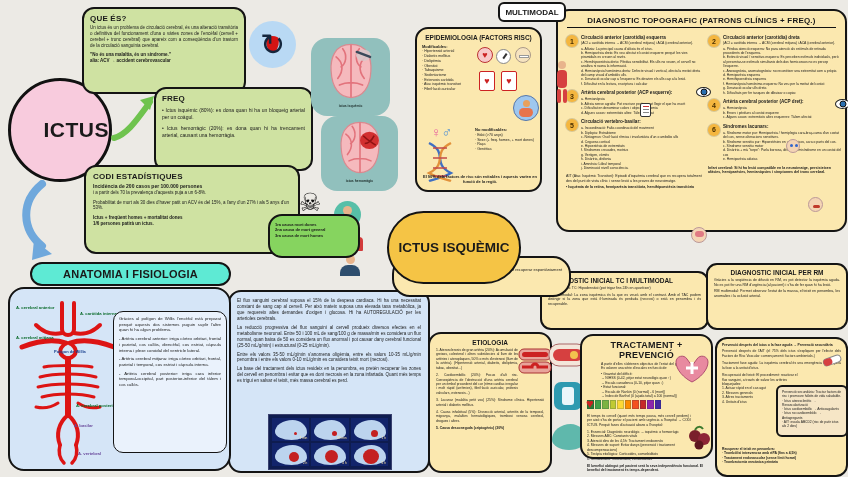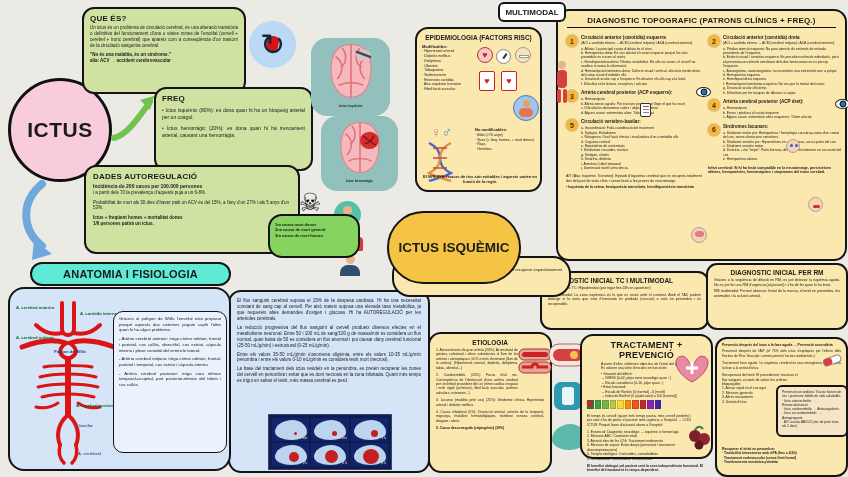--- a/index.html
+++ b/index.html
@@ -57,21 +57,21 @@
 
   .nih { display:flex; gap:1px; }
   .nih i { display:block; width:6.5px; height:9px; border:0.5px solid #06346033; }
 </style>
 </head>
 <body>
 
 <div id="canvas">
 
   <div class="abs circle" style="left:8px;top:78px;width:104px;height:104px;background:#f8cbdd;border:3px solid #111;
-              display:flex;align-items:center;justify-content:center;">
+              display:flex;align-items:center;justify-content:flex-end;">
     <span class="b" style="font-size:21px;letter-spacing:.5px;">ICTUS</span>
   </div>
 
   <svg class="abs" style="left:110px;top:90px;" width="52" height="52" viewBox="0 0 52 52">
     <path d="M4,48 C18,44 28,28 40,12" fill="none" stroke="#6fc34e" stroke-width="6" stroke-linecap="round"></path>
     <path d="M30,10 L44,6 L40,20 Z" fill="#6fc34e"></path>
   </svg>
 
   <svg class="abs" style="left:12px;top:180px;" width="66" height="86" viewBox="0 0 66 86">
     <path d="M30,4 C8,22 10,50 30,66" fill="none" stroke="#6fa8dc" stroke-width="8" stroke-linecap="round"></path>
@@ -90,21 +90,21 @@
     <span style="width:13px;height:17px;background:#d41414;border-radius:50% 50% 50% 50% / 20% 20% 80% 80%;"></span>
   </div>
 
   <div class="panel green" style="left:154px;top:87px;width:159px;height:84px;padding:5px 6px;">
     <div class="h-md">FREQ</div>
     <div class="t5 just txt" style="margin-top:4px;">• Ictus isquèmic (80%): es dona quan hi ha un bloqueig arterial per un coàgul.</div>
     <div class="t5 just txt" style="margin-top:5px;">• Ictus hemorràgic (20%): es dona quan hi ha trencament arterial, causant una hemorràgia.</div>
   </div>
 
   <div class="panel green" style="left:84px;top:165px;width:216px;height:89px;padding:5px 7px;">
-    <div class="h-md">DADES AUTOREGULACIÓ</div>
+    <div class="h-md">CODI ESTADÍSTIQUES</div>
     <div class="t45 b txt" style="margin-top:2px;font-size:5px;">Incidència de 200 casos per 100.000 persones</div>
     <div class="t45 txt">i a partir dels 70 la prevalença d'aquests puja a un 6-8%.</div>
     <div class="t45 txt" style="margin-top:4px;">Probabilitat de mort als 30 dies d'haver patit un ACV és del 15%, a l'any d'un 27% i als 5 anys d'un 53%.</div>
     <div class="t45 b txt" style="margin-top:4px;">Ictus + freqüent homes + mortalitat dones</div>
     <div class="t45 b txt">1/6 persones patirà un ictus.</div>
   </div>
 
   <div class="abs" style="left:311px;top:38px;width:79px;height:78px;background:#91c0bd;border-radius:16px;text-align:center;padding-top:4px;">
     <svg width="56" height="58" viewBox="0 0 60 70">
       <path d="M30,3 C10,3 5,20 6,35 C7,55 16,67 30,67 C44,67 53,55 54,35 C55,20 50,3 30,3 Z" fill="#f5b9bd" stroke="#d98a90" stroke-width="1.5"></path>
@@ -185,21 +185,21 @@
       <path d="M28,2 C8,12 26,22 6,32 C16,38 24,38 28,40" fill="none" stroke="#e2913a" stroke-width="2.4"></path>
       <path d="M10,7 H24 M10,17 H24 M10,27 H24 M10,35 H24" stroke="#c24a4a" stroke-width="1.4"></path>
     </svg>
     <div class="abs t4 b" style="left:5px;top:145px;width:116px;text-align:center;">El 90% dels factors de risc són evitables i aquests varien en funció de la regió.</div>
   </div>
 
   <div class="panel" style="left:498px;top:2px;width:68px;height:20px;background:#fff;border-radius:6px;display:flex;align-items:center;justify-content:center;z-index:5;">
     <span class="b" style="font-size:8px;">MULTIMODAL</span>
   </div>
 
-  <div class="panel yellow" style="left:556px;top:9px;width:291px;height:252px;padding:5px 5px;">
+  <div class="panel yellow" style="left:556px;top:9px;width:291px;height:223px;padding:5px 5px;">
     <div class="h-md" style="text-align:center;border-bottom:1.5px solid #111;padding-bottom:2px;margin:0 4px;">DIAGNOSTIC  TOPOGRAFIC  (PATRONS CLÍNICS + FREQ.)</div>
 
     <div class="abs" style="left:8px;top:24px;width:136px;">
       <div class="topo-item">
         <div class="badge">1</div>
         <div>
           <div class="t4 b txt" style="font-size:4.6px;">Circulació anterior (carotídia) esquerra</div>
           <div class="t34 txt">(ACI = caròtida interna → ACM (cerebral mitjana) i ACA (cerebral anterior).</div>
           <div class="t34 txt" style="margin-top:1px;">a. Afàsia: La principal causa d'afàsia és el ictus.
 b. Hemiparèsia dreta: Es veu afectat el costat esquerre perquè les vies piramidals es creuen al revés.

